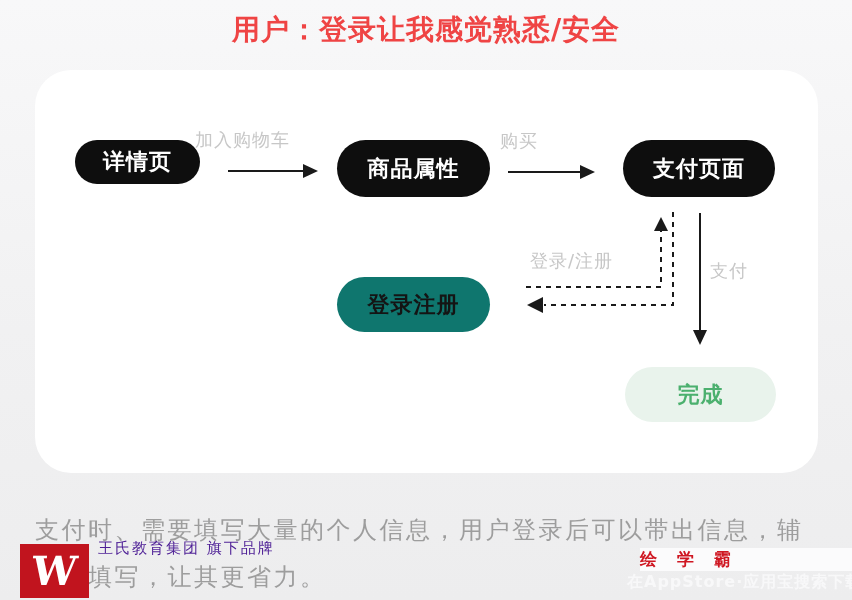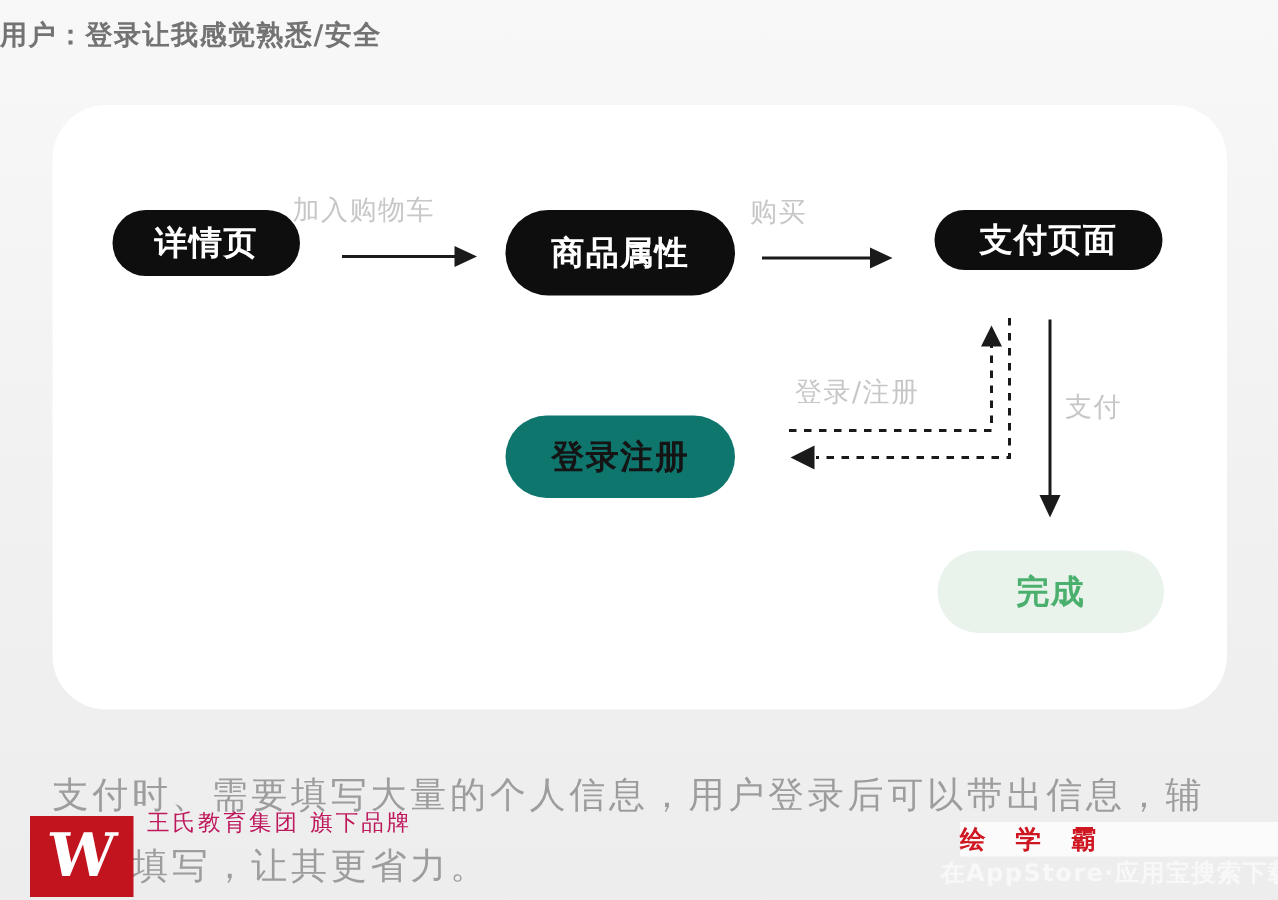--- a/index.html
+++ b/index.html
@@ -3,36 +3,36 @@
 <meta charset="utf-8">
 <style>
   html,body{margin:0;padding:0;}
   body{
     width:852px;height:600px;position:relative;overflow:hidden;
     background:linear-gradient(180deg,#f8f8f9 0%,#f1f1f2 55%,#ededee 100%);
     font-family:"DejaVu Sans","Liberation Sans",sans-serif;
   }
   .page-title{
     position:absolute;top:11px;left:0;width:100%;
-    font-size:18px;font-weight:700;color:#737373;letter-spacing:1px;
+    text-align:center;font-size:28px;font-weight:700;color:#ef4444;letter-spacing:1px;
   }
   .card{
     position:absolute;left:35px;top:70px;width:783px;height:403px;
     background:#ffffff;border-radius:36px;
   }
   .node{
     position:absolute;display:flex;align-items:center;justify-content:center;
     border-radius:30px;font-weight:700;font-size:22px;letter-spacing:1px;white-space:nowrap;
   }
   .node-black{background:#0e0e0e;color:#ffffff;}
   .node-gray{background:#0f766e;color:#141414;justify-content:center;}
   .node-green{background:#e9f3ec;color:#4bb06e;}
   .n-detail{left:40px;top:70px;width:125px;height:44px;}
   .n-attrs{left:302px;top:70px;width:153px;height:57px;}
-  .n-pay{left:588px;top:70px;width:152px;height:40px;}
+  .n-pay{left:588px;top:70px;width:152px;height:57px;}
   .n-login{left:302px;top:207px;width:153px;height:55px;}
   .n-done{left:590px;top:297px;width:151px;height:55px;text-align:right;}
   .edge-label{
     position:absolute;color:#c7c7c7;font-size:18px;letter-spacing:1px;
     white-space:nowrap;
   }
   .l-addcart{left:160px;top:58px;width:135px;}
   .l-buy{left:465px;top:59px;width:100px;}
   .l-loginreg{left:495px;top:179px;width:130px;}
   .l-pay{left:675px;top:189px;width:75px;}
@@ -40,21 +40,21 @@
   .arrows line,.arrows path{stroke:#1a1a1a;stroke-width:2;fill:none;}
   .arrows path.dashed{stroke-dasharray:5 5;}
   .arrows polygon{fill:#1a1a1a;stroke:none;}
   .caption-line{
     position:absolute;left:35px;color:#9d9d9d;font-size:24px;letter-spacing:2.5px;
     white-space:nowrap;z-index:2;
   }
   .cap1{top:514px;}
   .cap2{top:561px;}
   .wm-left-faint{
-    position:absolute;left:98px;top:539px;color:#be185d;font-size:15px;
+    position:absolute;left:98px;top:539px;color:#4c1d95;font-size:15px;
     letter-spacing:2px;white-space:nowrap;z-index:1;
   }
   .logo{
     position:absolute;left:20px;top:544px;width:69px;height:54px;background:#c1141e;
     display:flex;align-items:center;justify-content:center;z-index:6;
   }
   .logo-letter{
     color:#ffffff;font-weight:700;font-size:40px;line-height:1;
     transform:skewX(-6deg);font-family:"DejaVu Serif","Liberation Serif",serif;
   }

